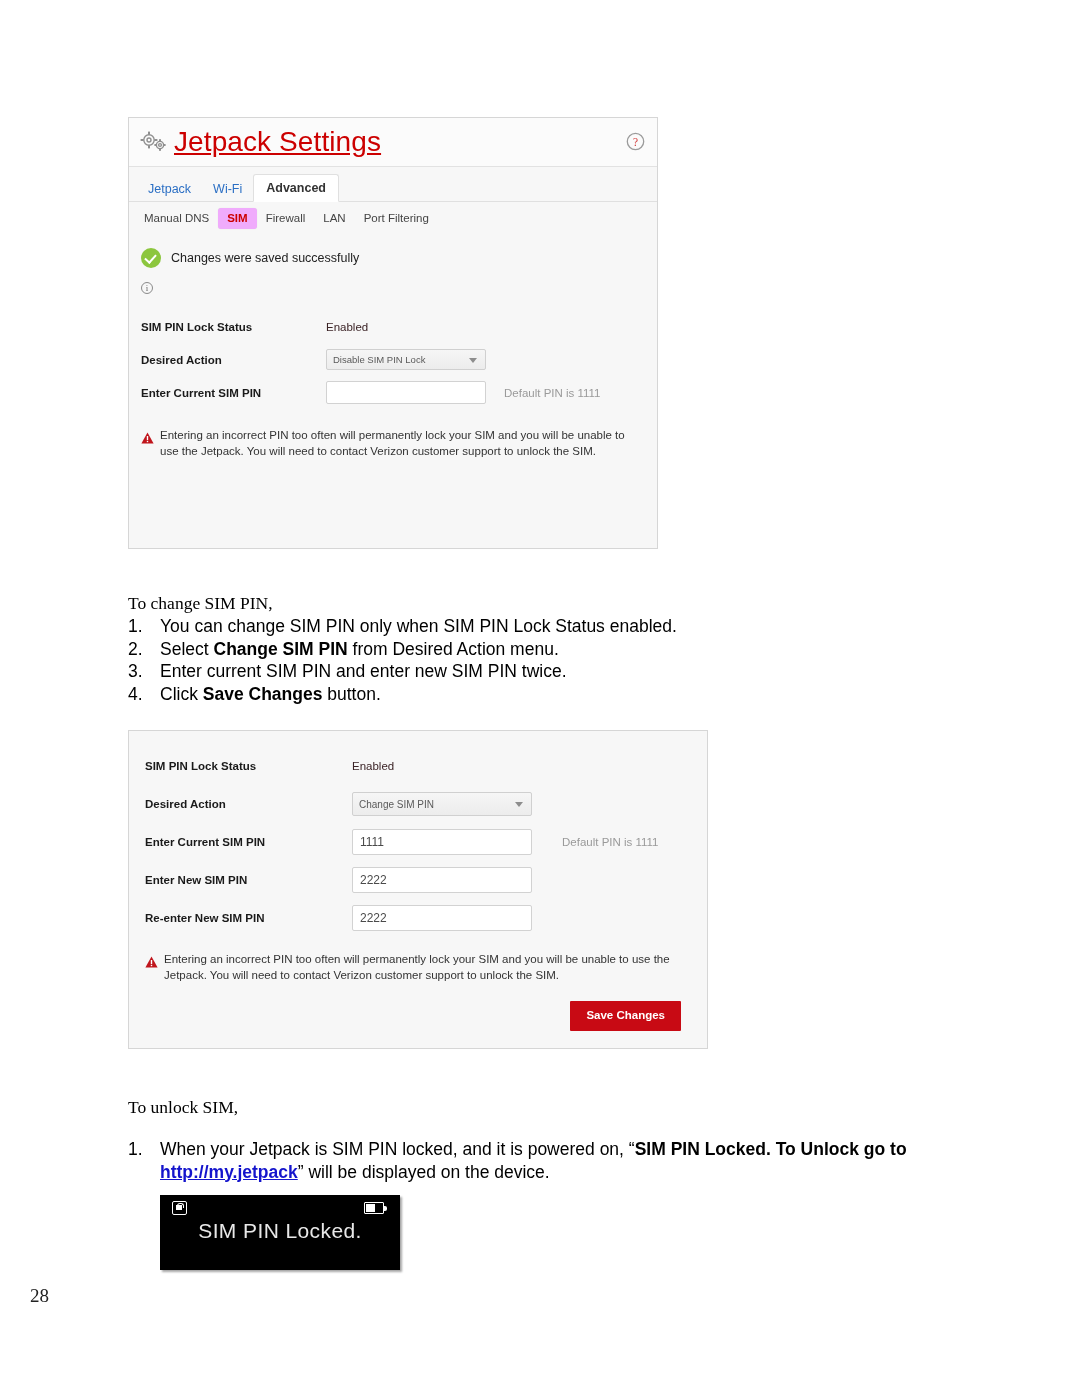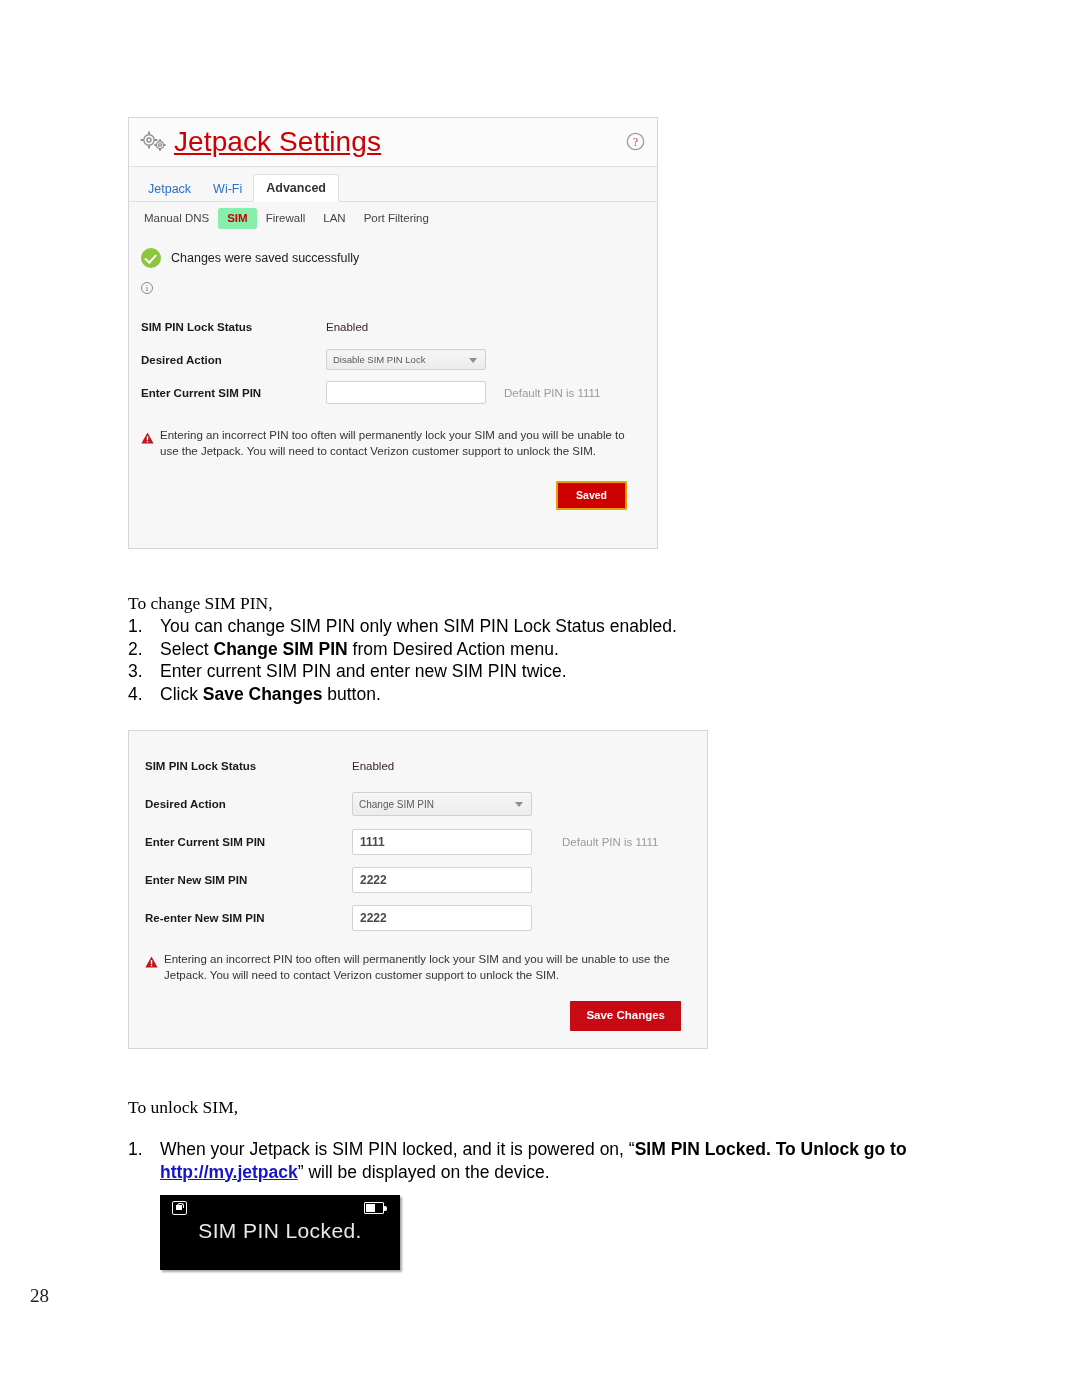--- a/index.html
+++ b/index.html
@@ -84,21 +84,21 @@
   .subtab {
     font-size: 11.5px;
     color: #444;
     padding: 4px 9px;
     line-height: 1;
     text-align: center;
   }
   .subtab.active {
     color: #cc0000;
     font-weight: bold;
-    background: #86efac;
+    background: #f0abfc;
     border-radius: 3px;
     padding: 5px 9px;
     box-shadow: 0 0 1px rgba(0,0,0,.12);
   }
 
   
   .success-row {
     display: flex;
     align-items: center;
     padding: 13px 0 2px 12px;
@@ -190,21 +190,20 @@
   .text-input {
     width: 160px; height: 23px;
     background: #fff;
     border: 1px solid #d2d2d2;
     border-radius: 2px;
     display: flex;
     align-items: center;
     padding: 0 7px;
     font-size: 11px;
     color: #4a4a4a;
-    font-weight: bold;
   }
   .hint-text {
     font-size: 11.5px;
     color: #9a9a9a;
     margin-left: 18px;
   }
 
   
   .btn-area { display: flex; justify-content: flex-end; padding: 0 30px 0 0; }
   .btn-saved {
@@ -426,23 +425,20 @@
     <span class="warn-icon">
       <svg viewBox="0 0 13 12" width="13" height="12">
         <path d="M6.5 0.5 L12.6 11.4 L0.4 11.4 Z" fill="#c0151c"></path>
         <rect x="5.8" y="4" width="1.4" height="4" fill="#fff"></rect>
         <rect x="5.8" y="8.8" width="1.4" height="1.4" fill="#fff"></rect>
       </svg>
     </span>
     <span class="warn-text">Entering an incorrect PIN too often will permanently lock your SIM and you will be unable to use the Jetpack. You will need to contact Verizon customer support to unlock the SIM.</span>
   </div>
 
-  <div class="btn-area" style="padding-top:22px;">
-    <div class="btn-saved">Saved</div>
-  </div>
 </div>
 
 <div class="body-text" id="intro-change">To change SIM PIN,</div>
 
 <div class="ol-list" id="list-change">
   <div class="li-row">
     <span class="li-num">1.</span>
     <span class="li-body"><span>You can change SIM PIN only when SIM PIN Lock Status enabled.</span></span>
   </div>
   <div class="li-row">

